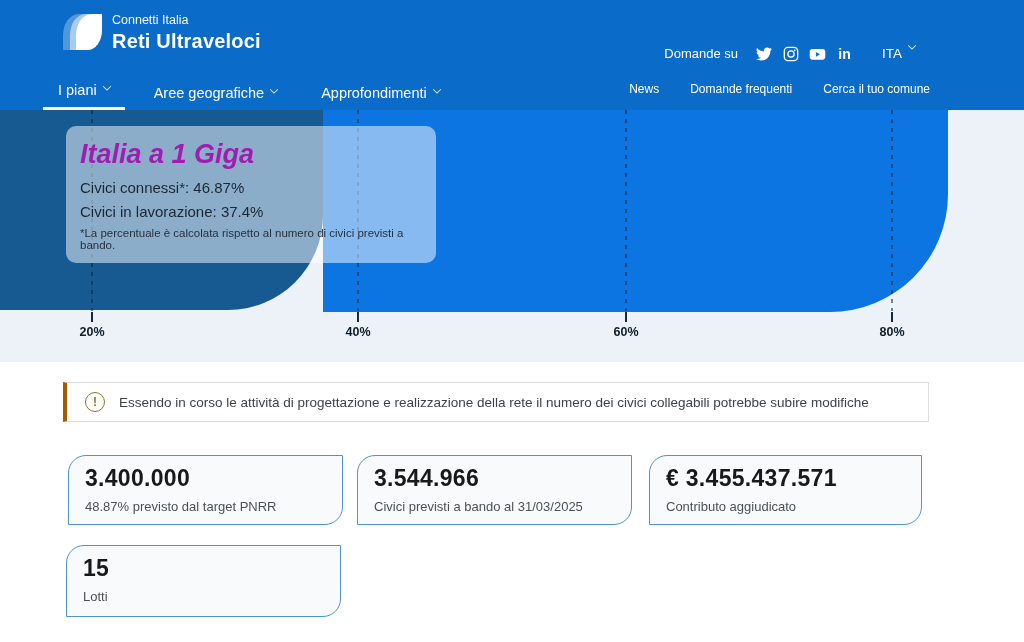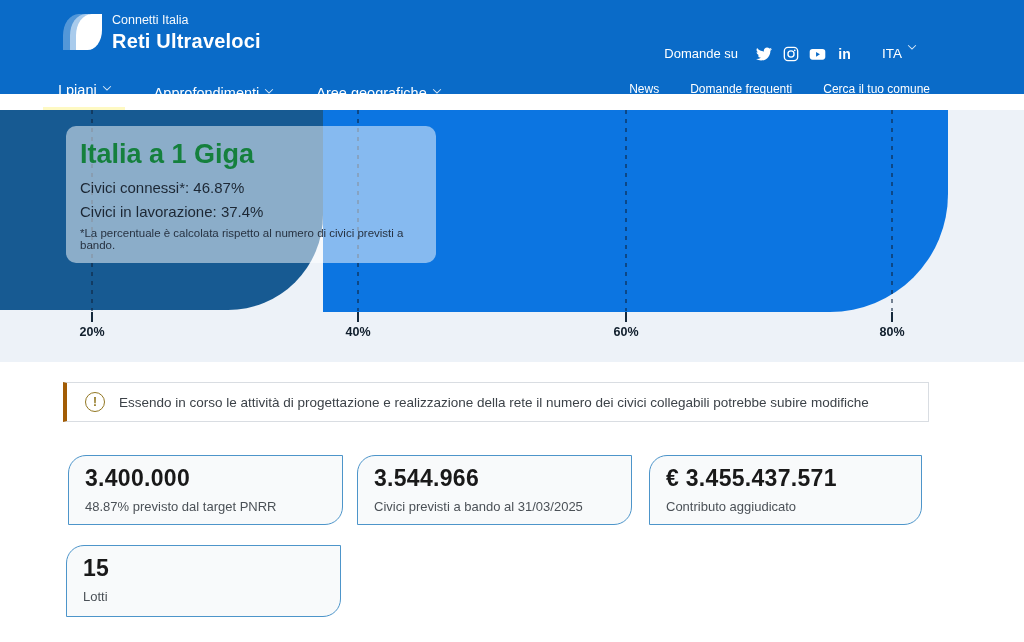--- a/index.html
+++ b/index.html
@@ -1,20 +1,20 @@
 <!DOCTYPE html>
 <html><head>
 <meta charset="utf-8">
 <style>
   * { margin:0; padding:0; box-sizing:border-box; }
   body { background:#dfe3e8; font-family:"Liberation Sans", sans-serif; }
   .page { position:relative; width:1024px; height:642px; background:#ffffff; overflow:hidden; margin:0 auto; }
 
   
-  .header { position:absolute; left:0; top:0; width:1024px; height:94px; background:#0a6bc8; }
+  .header { position:absolute; left:0; top:0; width:1024px; height:110px; background:#0a6bc8; }
   .logo { position:absolute; left:63px; top:12px; width:40px; height:40px; }
   .petal { position:absolute; top:2px; width:26px; height:36px; border-radius:60% 0 55% 0; }
   .petal.p1 { left:0;  background:rgba(255,255,255,0.30); }
   .petal.p2 { left:7px; background:rgba(255,255,255,0.50); }
   .petal.p3 { left:13px; background:#ffffff; }
   .brand-text { position:absolute; left:112px; top:13px; color:#fff; }
   .brand-super { font-size:12.5px; font-weight:400; opacity:.96; }
   .brand-title { font-size:20px; font-weight:700; margin-top:3px; letter-spacing:.2px; }
 
   .header-right { position:absolute; top:27px; right:109px; display:flex; align-items:center; color:#fff; }
@@ -40,21 +40,21 @@
   .seg-blue { position:absolute; left:323px; top:0; width:625px; height:202px; background:#0c75e1;
               border-radius:0 0 118px 0; }
   .gridline { position:absolute; top:0; height:201px; width:2px;
               background:repeating-linear-gradient(to bottom, rgba(13,34,60,.55) 0 4px, transparent 4px 9px); }
   .tick { position:absolute; top:202px; height:10px; width:2px; background:#16293c; }
   .tick-label { position:absolute; top:215px; transform:translateX(-50%); font-size:12.5px;
                 font-weight:700; color:#0f1d2b; }
 
   .hero-card { position:absolute; left:66px; top:16px; width:370px; height:137px;
                background:rgba(255,255,255,.5); border-radius:10px; padding:11px 14px; }
-  .hero-title { font-size:27px; font-weight:700; color:#15803d; margin:2px 0 9px 0; }
+  .hero-title { font-size:27px; font-weight:700; color:#a21caf; margin:2px 0 9px 0;font-style:italic; }
   .hero-line { font-size:15px; color:#1c2734; margin:0 0 7px 0; }
   .hero-footnote { font-size:11.5px; color:#273241; margin-top:2px; }
 
   
   .notice { position:absolute; left:63px; top:382px; width:866px; height:40px; background:#fff;
             border:1px solid #d9dde2; border-left:4px solid #a25c04; display:flex; align-items:center; }
   .notice-icon { width:20px; height:20px; min-width:20px; border:1.6px solid #927722; border-radius:50%;
                  color:#927722; font-size:12px; font-weight:700; display:flex; align-items:center;
                  justify-content:center; margin-left:18px; }
   .notice-text { font-size:13.5px; color:#3c4248; margin-left:14px; }
@@ -113,25 +113,25 @@
         <span class="chev"></span>
       </span>
     </div>
 
     <div class="nav-left">
       <div class="nav-item active">
         <span>I piani</span>
         <span class="chev"></span>
       </div>
       <div class="nav-item">
-        <span>Approfondimenti</span>
+        <span>Aree geografiche</span>
         <span class="chev"></span>
       </div>
       <div class="nav-item">
-        <span>Aree geografiche</span>
+        <span>Approfondimenti</span>
         <span class="chev"></span>
       </div>
     </div>
 
     <div class="nav-right">
       <span class="nav-link">News</span>
       <span class="nav-link">Domande frequenti</span>
       <span class="nav-link">Cerca il tuo comune</span>
     </div>
   </div>

